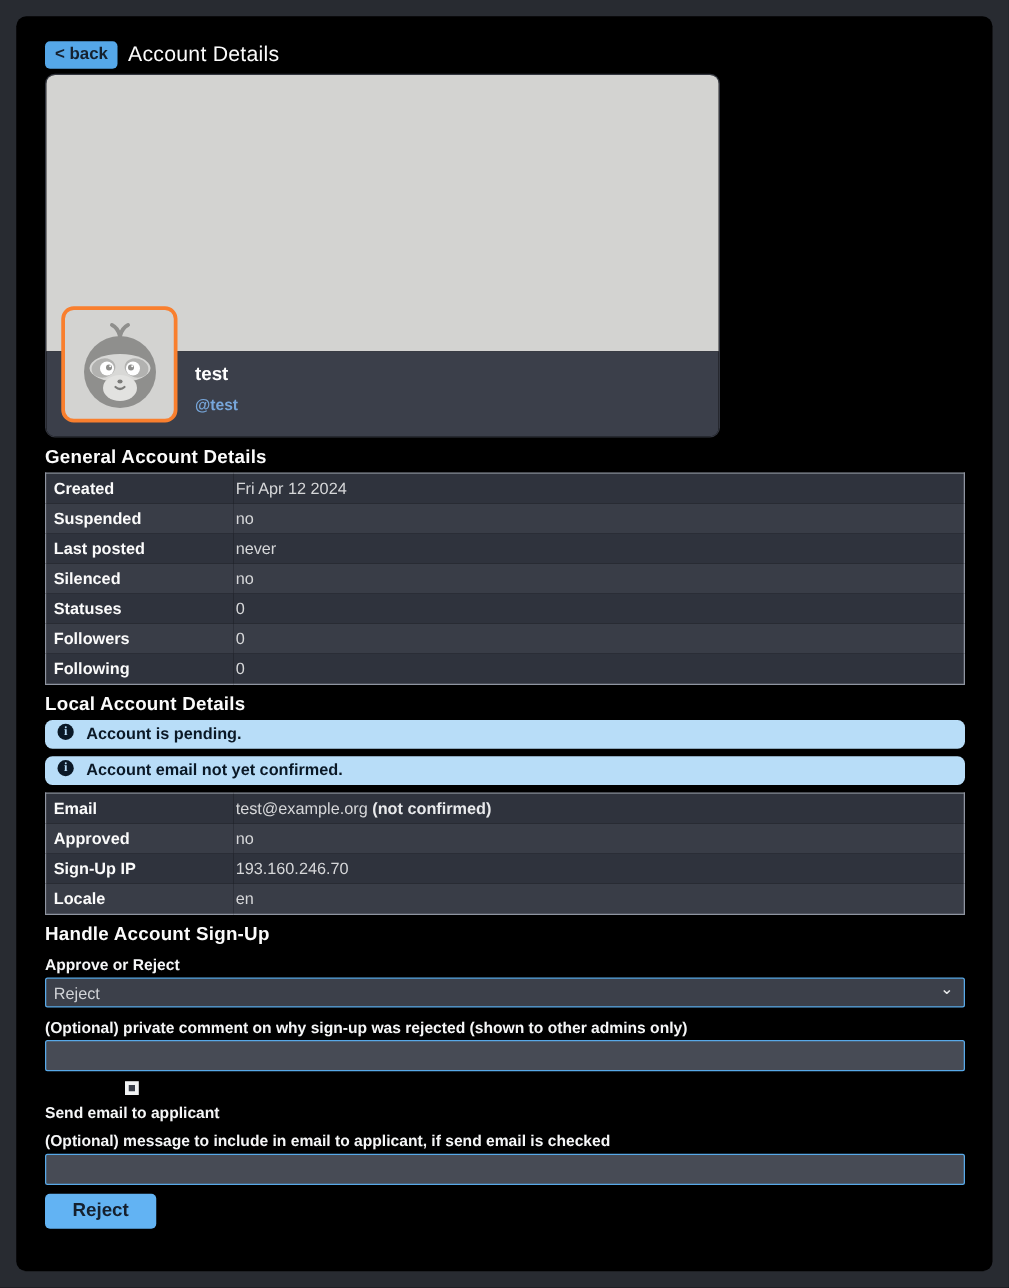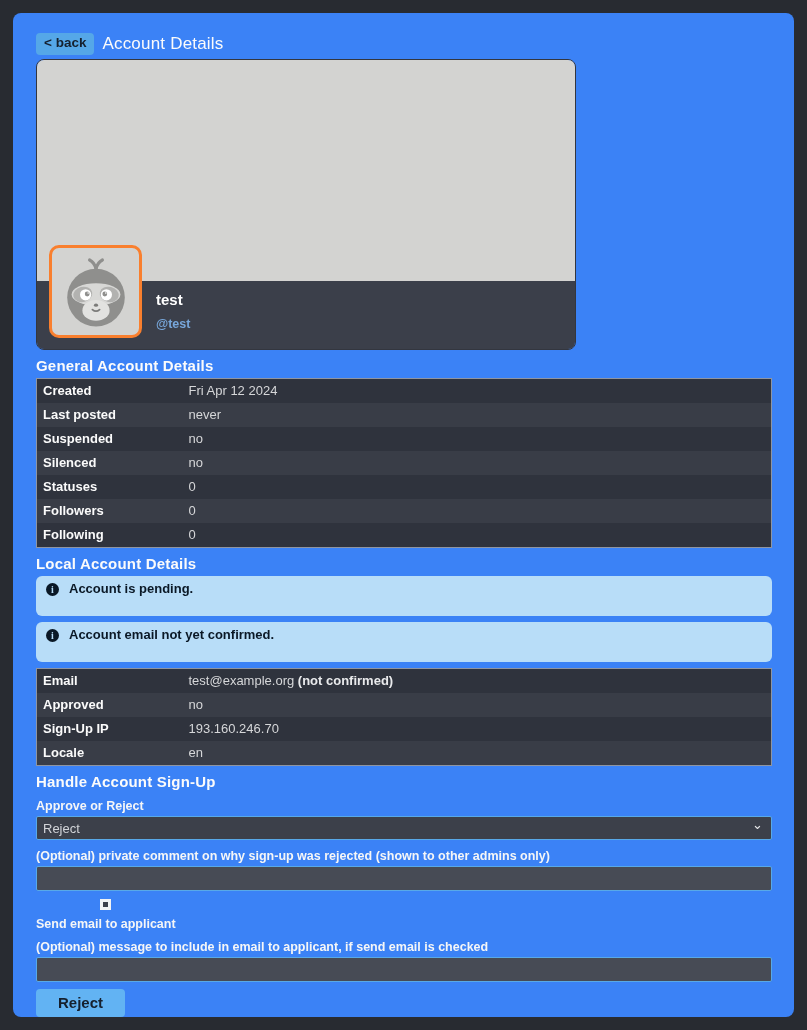--- a/index.html
+++ b/index.html
@@ -6,21 +6,21 @@
   html, body {
     width: 807px; height: 1030px;
     background: #282b31;
     font-family: "Liberation Sans", "DejaVu Sans", sans-serif;
     overflow: hidden;
   }
   .panel {
     position: absolute;
     left: 13px; top: 13px;
     width: 781px; height: 1004px;
-    background: #3b82f6;
+    background: #000000;
     border-radius: 8px;
     padding: 20px 22px 0 23px;
   }
   
   .title-row { display: flex; align-items: center; gap: 8px; height: 22px; margin-bottom: 4px; }
   .back-btn {
     background: #55a7e8;
     color: #15202e;
     font-weight: bold;
     font-size: 13.5px;
@@ -72,25 +72,25 @@
     text-align: left;
     color: #fbfbfb;
     font-weight: bold;
     padding: 4px 6px 5px 6px;
     vertical-align: top;
   }
   table.details-table td { color: #d6d7d9; padding: 4px 6px 5px 2px; }
   table.details-table td strong { font-weight: bold; color: #e9eaec; }
   
   .notice {
-    display: flex; align-items: flex-end; gap: 10px;
+    display: flex; align-items: flex-start; gap: 10px;
     background: #b8ddf8;
     color: #0a1826;
     border-radius: 6px;
-    padding: 20px 10px;
+    padding: 3px 10px;
     height: 23px;
     font-size: 13px;
     font-weight: bold;
     margin-bottom: 6px;
   }
   .info-icon {
     width: 13px; height: 13px; flex: 0 0 13px;
     border-radius: 50%;
     background: #0a1826;
     color: #b8ddf8;
@@ -205,26 +205,26 @@
 
   
   <h2 class="section-title">General Account Details</h2>
   <table class="details-table">
     <tbody>
         <tr>
         <th>Created</th>
         <td><span>Fri Apr 12 2024</span> </td>
       </tr>
         <tr>
+        <th>Suspended</th>
+        <td><span>no</span> </td>
+      </tr>
+        <tr>
         <th>Last posted</th>
         <td><span>never</span> </td>
-      </tr>
-        <tr>
-        <th>Suspended</th>
-        <td><span>no</span> </td>
       </tr>
         <tr>
         <th>Silenced</th>
         <td><span>no</span> </td>
       </tr>
         <tr>
         <th>Statuses</th>
         <td><span>0</span> </td>
       </tr>
         <tr>

